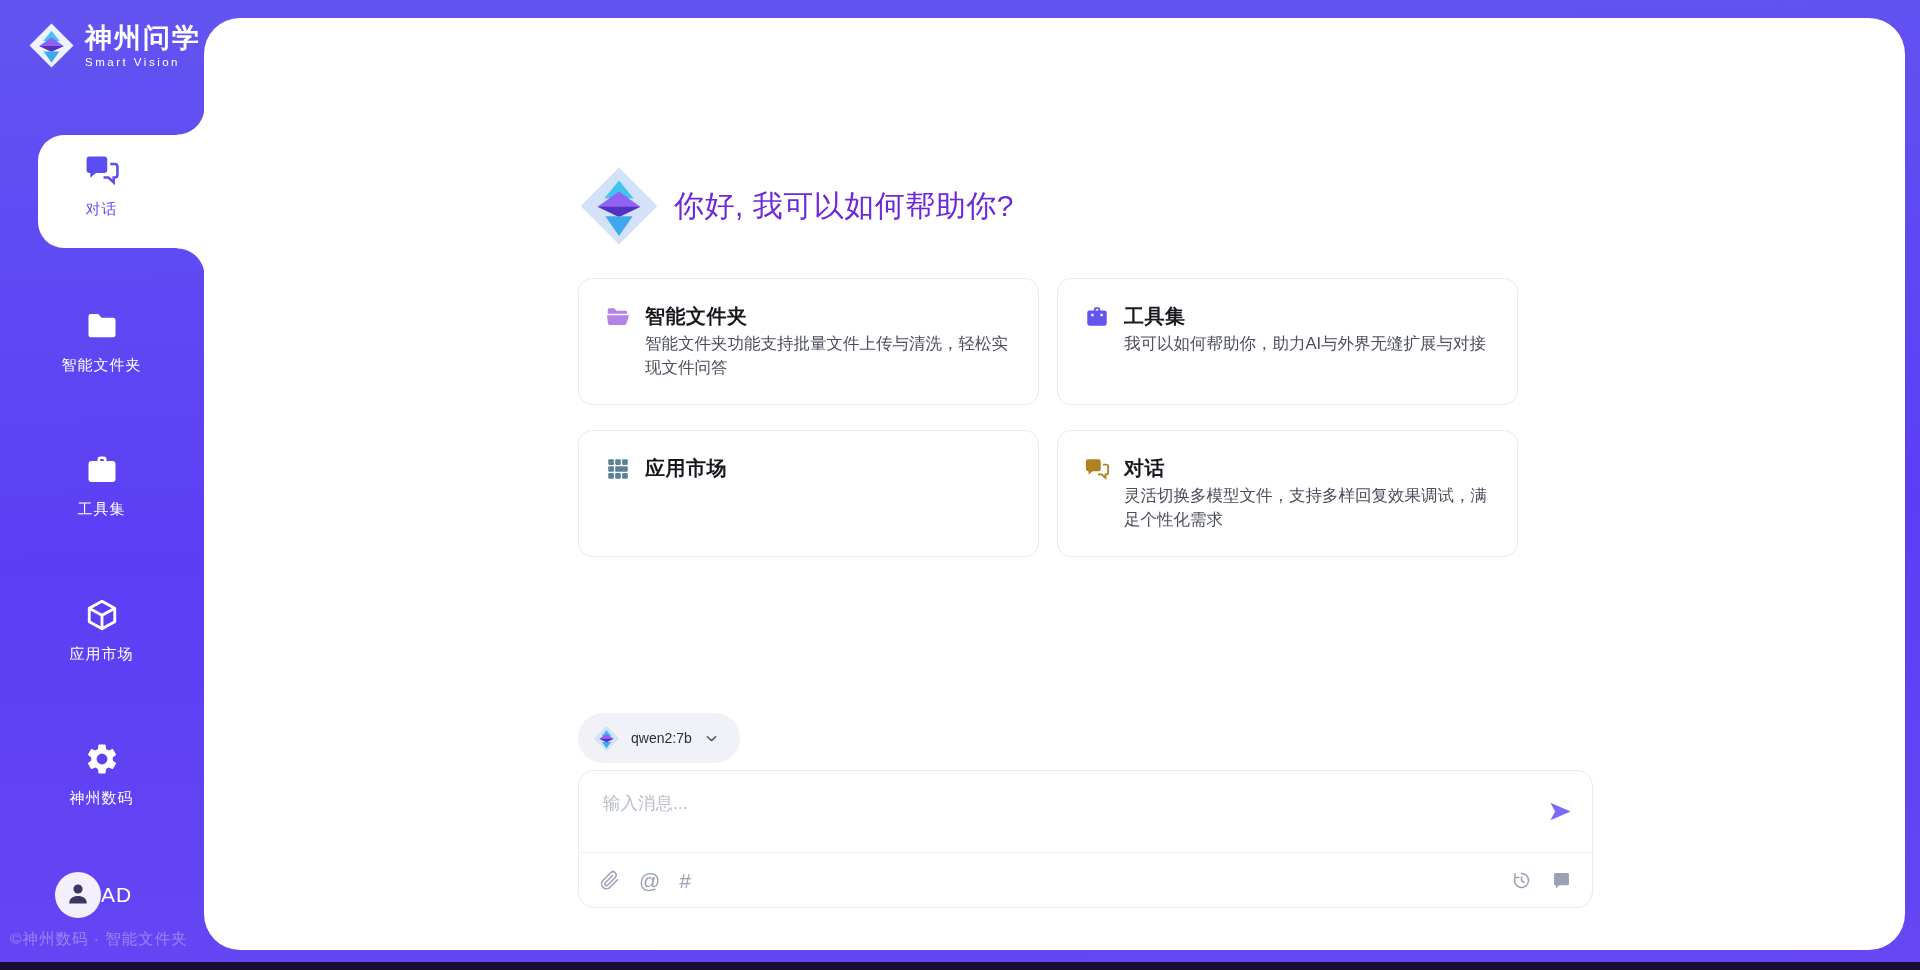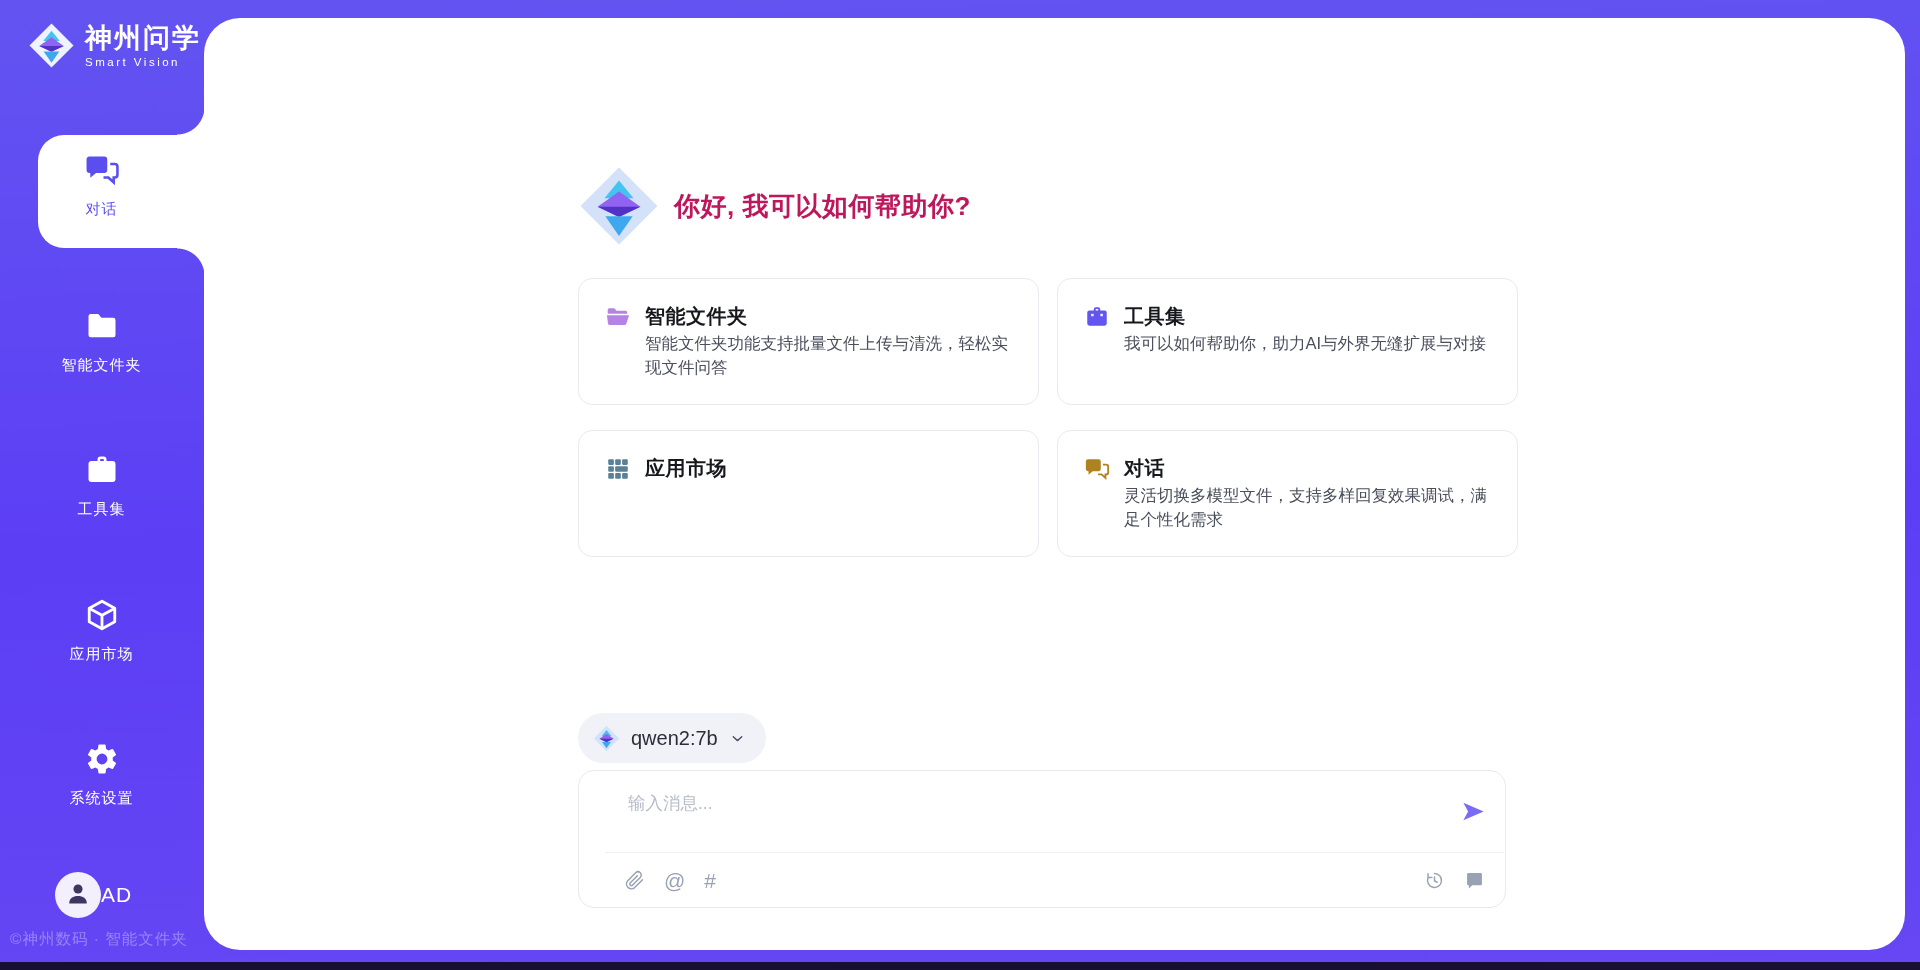--- a/index.html
+++ b/index.html
@@ -52,43 +52,43 @@
 
   
   .panel {
     position:absolute; left:204px; top:18px; width:1701px; height:932px;
     background:#fff; border-radius:36px; z-index:10;
   }
   .content { position:absolute; left:374px; top:0; width:940px; height:100%; }
 
   .welcome { position:absolute; top:147px; left:0; display:flex; align-items:center; gap:14px; }
   .welcome-logo svg { width:82px; height:82px; display:block; }
-  .greeting { font-size:26px; font-weight:700; color:#be185d; letter-spacing:0.5px; }
+  .greeting { font-size:30px; font-weight:400; color:#6d28d9; letter-spacing:0.5px; }
 
   .cards { position:absolute; top:260px; left:0; width:940px; display:grid; grid-template-columns:1fr 1fr; column-gap:18px; row-gap:25px; }
   .card {
     height:127px; background:#fff; border:1px solid #e8eaf1; border-radius:14px;
     padding:24px 26px 0 26px; cursor:pointer;
   }
   .card-head { display:flex; align-items:center; gap:14px; }
   .card-icon svg { width:26px; height:26px; display:block; }
   .card-title { font-size:20px; font-weight:700; color:#16181d; letter-spacing:0.5px; }
   .card-desc { margin-top:2px; padding-left:40px; font-size:16.5px; line-height:1.45; color:#4b4f5c; }
 
   .model-pill {
     position:absolute; top:695px; left:0; height:50px; border-radius:25px;
     background:#f1f2f7; display:inline-flex; align-items:center; gap:11px; padding:0 20px 0 15px; cursor:pointer;
   }
   .model-pill svg.mini-logo { width:27px; height:27px; }
-  .model-name { font-size:20px; color:#2a2e39;text-align:center; }
+  .model-name { font-size:14px; color:#2a2e39;text-align:center; }
   .model-pill svg.chev { width:17px; height:17px; }
 
   .composer {
-    position:absolute; top:752px; left:0; width:928px; height:138px;
-    background:#fff; border:1px solid #e8eaf1; border-radius:16px;padding-left:25px;
+    position:absolute; top:752px; left:0; width:1015px; height:138px;
+    background:#fff; border:1px solid #e8eaf1; border-radius:16px;
   }
   .composer-top { position:relative; height:81px; }
   .composer-input {
     position:absolute; left:22px; top:14px; width:850px; height:36px;
     border:none; outline:none; font-size:17.5px; color:#333; background:transparent;
     font-family:"Liberation Sans","DejaVu Sans",sans-serif;
   }
   .composer-input::placeholder { color:#b7bdc9; }
   .send-btn { position:absolute; right:18px; top:27px; width:27px; height:27px; border:none; background:transparent; padding:0; cursor:pointer; }
   .send-btn svg { width:27px; height:27px; display:block; }
@@ -163,21 +163,21 @@
     </span>
     <span class="nav-label">应用市场</span>
   </div>
 
   <div class="nav-item nav-settings">
     <span>
       <svg viewBox="0 0 24 24">
         <path fill="currentColor" fill-rule="evenodd" d="M19.14 12.94c.04-.3.06-.61.06-.94 0-.32-.02-.64-.07-.94l2.03-1.58a.49.49 0 0 0 .12-.61l-1.92-3.32a.49.49 0 0 0-.59-.22l-2.39.96c-.5-.38-1.03-.7-1.62-.94l-.36-2.54a.48.48 0 0 0-.48-.41h-3.84c-.24 0-.43.17-.47.41L9.25 5.35c-.59.24-1.13.57-1.62.94l-2.39-.96a.49.49 0 0 0-.59.22L2.74 8.87c-.12.21-.08.47.12.61l2.03 1.58c-.05.3-.09.63-.09.94s.02.64.07.94l-2.03 1.58a.49.49 0 0 0-.12.61l1.92 3.32c.12.22.37.29.59.22l2.39-.96c.5.38 1.03.7 1.62.94l.36 2.54c.05.24.24.41.48.41h3.84c.24 0 .44-.17.47-.41l.36-2.54c.59-.24 1.13-.56 1.62-.94l2.39.96c.22.08.47 0 .59-.22l1.92-3.32a.49.49 0 0 0-.12-.61l-2.01-1.58zM12 15.6A3.6 3.6 0 1 1 12 8.4a3.6 3.6 0 0 1 0 7.2z"></path>
       </svg>
     </span>
-    <span class="nav-label">系统设置</span>
+    <span class="nav-label">神州数码</span>
   </div>
 
   <div class="user-row">
     <span class="avatar">
       <span>
         <svg viewBox="0 0 24 24" width="28" height="28">
           <circle cx="12" cy="8.6" r="3.9" fill="#3d3660"></circle>
           <path d="M4.5 20.5c0-4 3.4-6 7.5-6s7.5 2 7.5 6v.5h-15z" fill="#3d3660"></path>
         </svg>
       </span>

